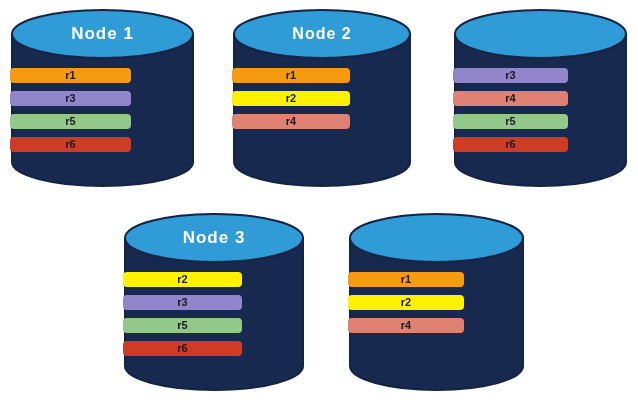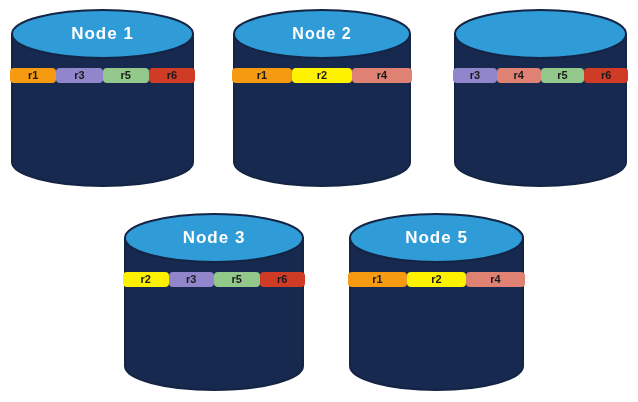--- a/index.html
+++ b/index.html
@@ -43,21 +43,21 @@
     letter-spacing: 1px;
     white-space: nowrap;
     user-select: none;
   }
 
   .bars {
     position: absolute;
     left: 0;
     width: 100%;
     display: flex;
-    flex-direction: row;
+    flex-direction: column;
   }
 
   .bar {
     position: relative;
     border-radius: 4px;
     text-align: center;
     color: #1a1a1a;
     font-weight: bold;
     font-family: "Liberation Sans", sans-serif;
     line-height: 15px;
@@ -119,20 +119,19 @@
         <div class="bar" style="background: rgb(145, 133, 203); width: 119px; margin-bottom: 8px;">r3</div>
         <div class="bar" style="background: rgb(146, 201, 138); width: 119px; margin-bottom: 8px;">r5</div>
         <div class="bar" style="background: rgb(208, 59, 38); width: 119px; margin-bottom: 8px;">r6</div>
       </div>
     </div>
     <div class="node" style="left: 348px; top: 212px; width: 177px; height: 180px;">
       <svg width="177" height="180" class="node-svg">
         <path d="M 2,26 L 2,154 A 86.5,24 0 0 0 175,154 L 175,26 Z" fill="#17294f" stroke="#132444" stroke-width="2"></path>
         <ellipse cx="88.5" cy="26" rx="86.5" ry="24" fill="#2f9bd7" stroke="#132444" stroke-width="2"></ellipse>
       </svg>
-      <div class="node-title" style="top: 15px; font-size: 17px; line-height: 22px;">Node 5</div>
       <div class="bars" style="top: 60px;">
         <div class="bar" style="background: rgb(245, 154, 17); width: 116px; margin-bottom: 8px;">r1</div>
         <div class="bar" style="background: rgb(255, 242, 0); width: 116px; margin-bottom: 8px;">r2</div>
         <div class="bar" style="background: rgb(224, 130, 115); width: 116px; margin-bottom: 8px;">r4</div>
       </div>
     </div>
   </div>
 
 </body></html>

